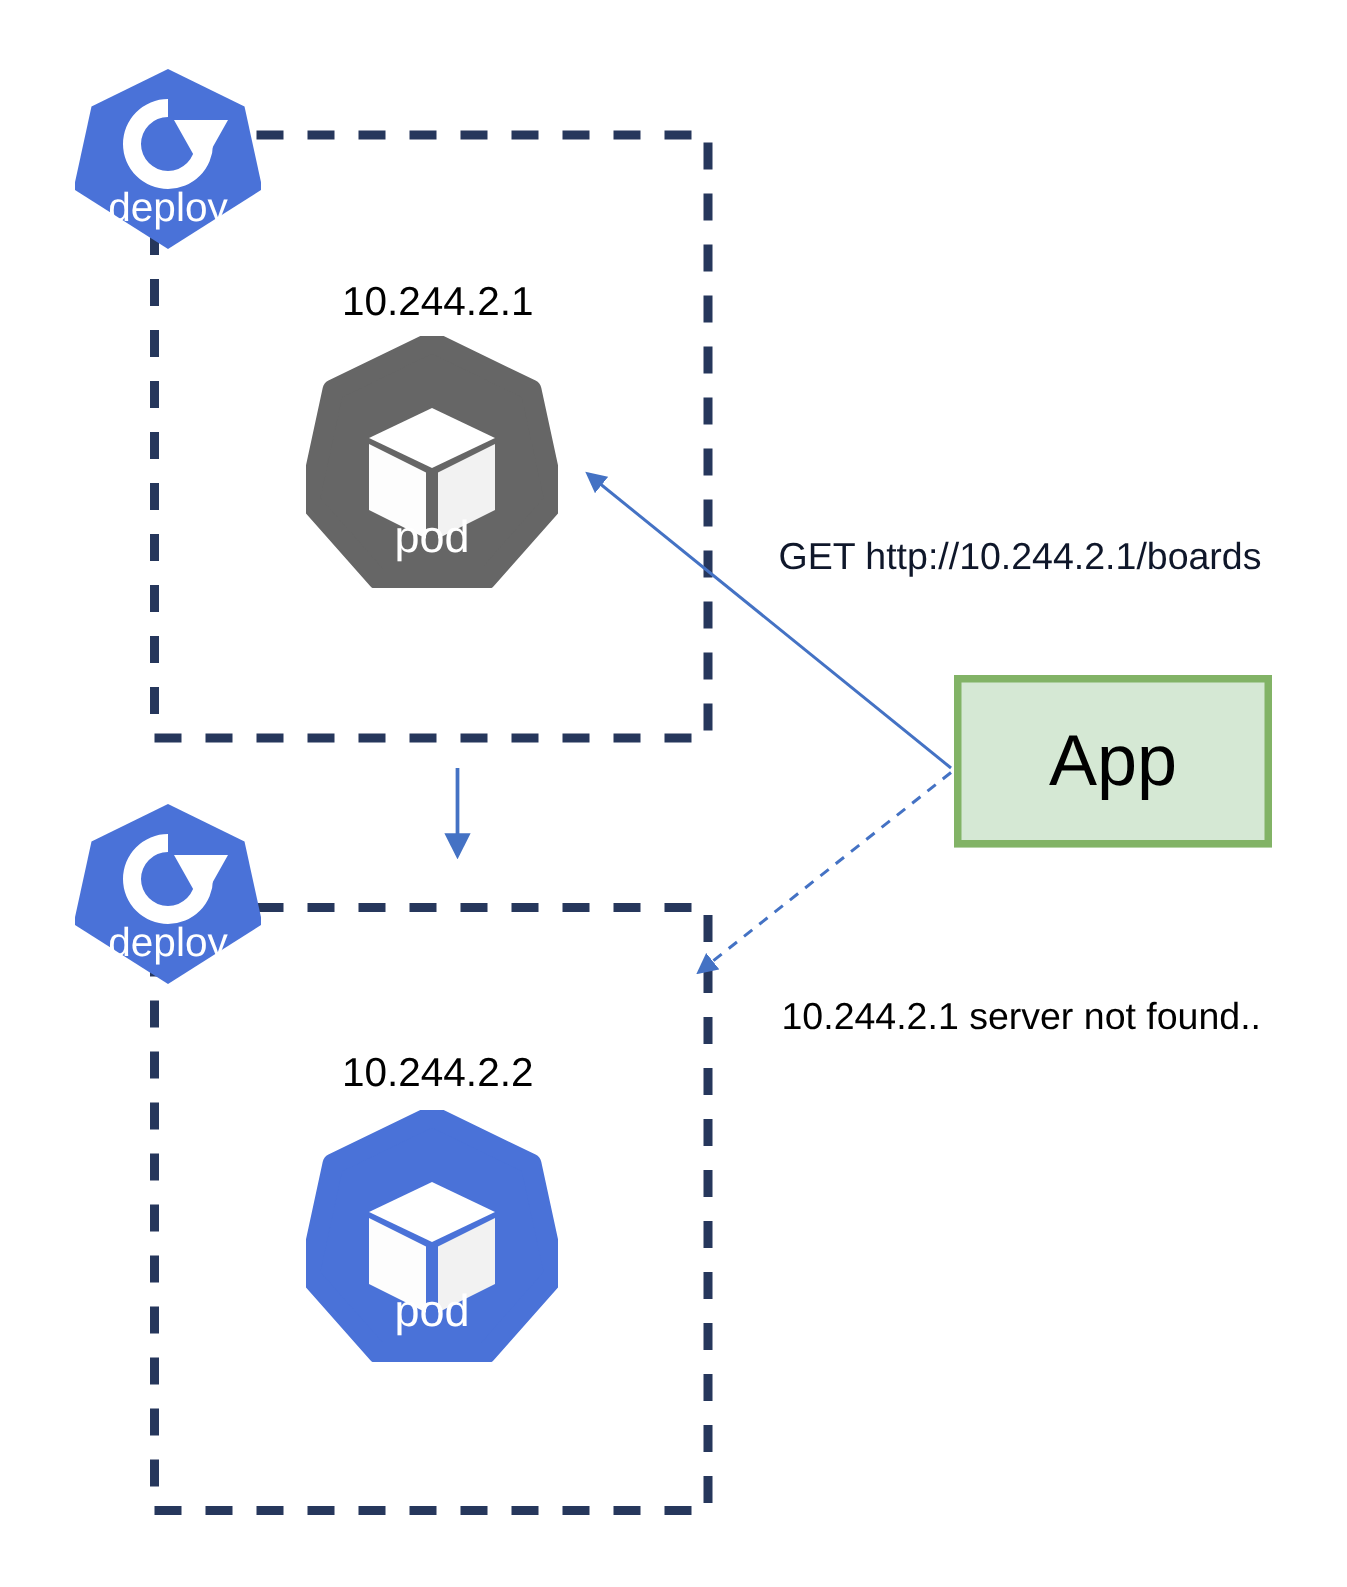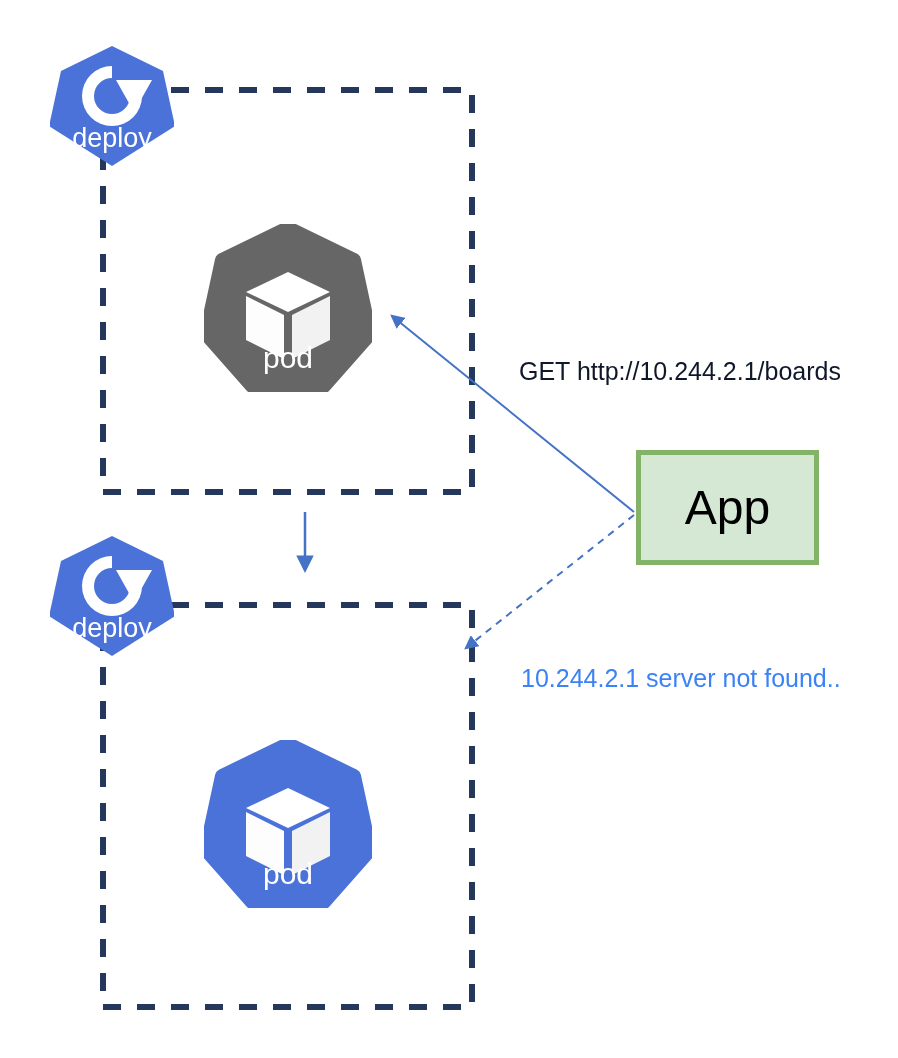--- a/index.html
+++ b/index.html
@@ -44,29 +44,29 @@
     white-space: nowrap;
   }
   #request-label {
     left: 519px;
     top: 357px;
     color: #0f172a;
   }
   #error-label {
     left: 521px;
     top: 664px;
-    color: #3b82f6;
+    color: #000000;
     text-align: right;
   }
 
   .app-box {
     position: absolute;
     left: 636px;
     top: 450px;
-    width: 183px;
+    width: 212px;
     height: 115px;
     background: #d5e8d4;
     border: 5px solid #82b366;
     box-sizing: border-box;
     display: flex;
     align-items: center;
     justify-content: center;
   }
   .app-box-label {
     font-family: "Liberation Sans", sans-serif;
@@ -156,21 +156,23 @@
       <polygon points="84,4 150,36 166,110 120,162 48,162 2,110 18,36" fill="#4a72d8" stroke="#4a72d8" stroke-width="14" stroke-linejoin="round"></polygon>
       <g>
         <polygon points="84,48 126,68 84,88 42,68" fill="#ffffff"></polygon>
         <polygon points="42,72 80,91 80,135 42,116" fill="#fdfdfd"></polygon>
         <polygon points="88,91 126,72 126,116 88,135" fill="#f2f2f2"></polygon>
       </g>
       <text x="84" y="144" text-anchor="middle" fill="#ffffff" font-family="Liberation Sans, sans-serif" font-size="30">pod</text>
     </svg>
   </div>
 
+  <div class="ip-label" id="ip-label-top">10.244.2.1</div>
 
+  <div class="ip-label" id="ip-label-bottom">10.244.2.2</div>
 
   <div class="app-box">
     <span class="app-box-label">App</span>
   </div>
 
   <div class="annot" id="request-label">GET http://10.244.2.1/boards</div>
 
   <div class="annot" id="error-label">10.244.2.1 server not found..</div>
 
 </div>

